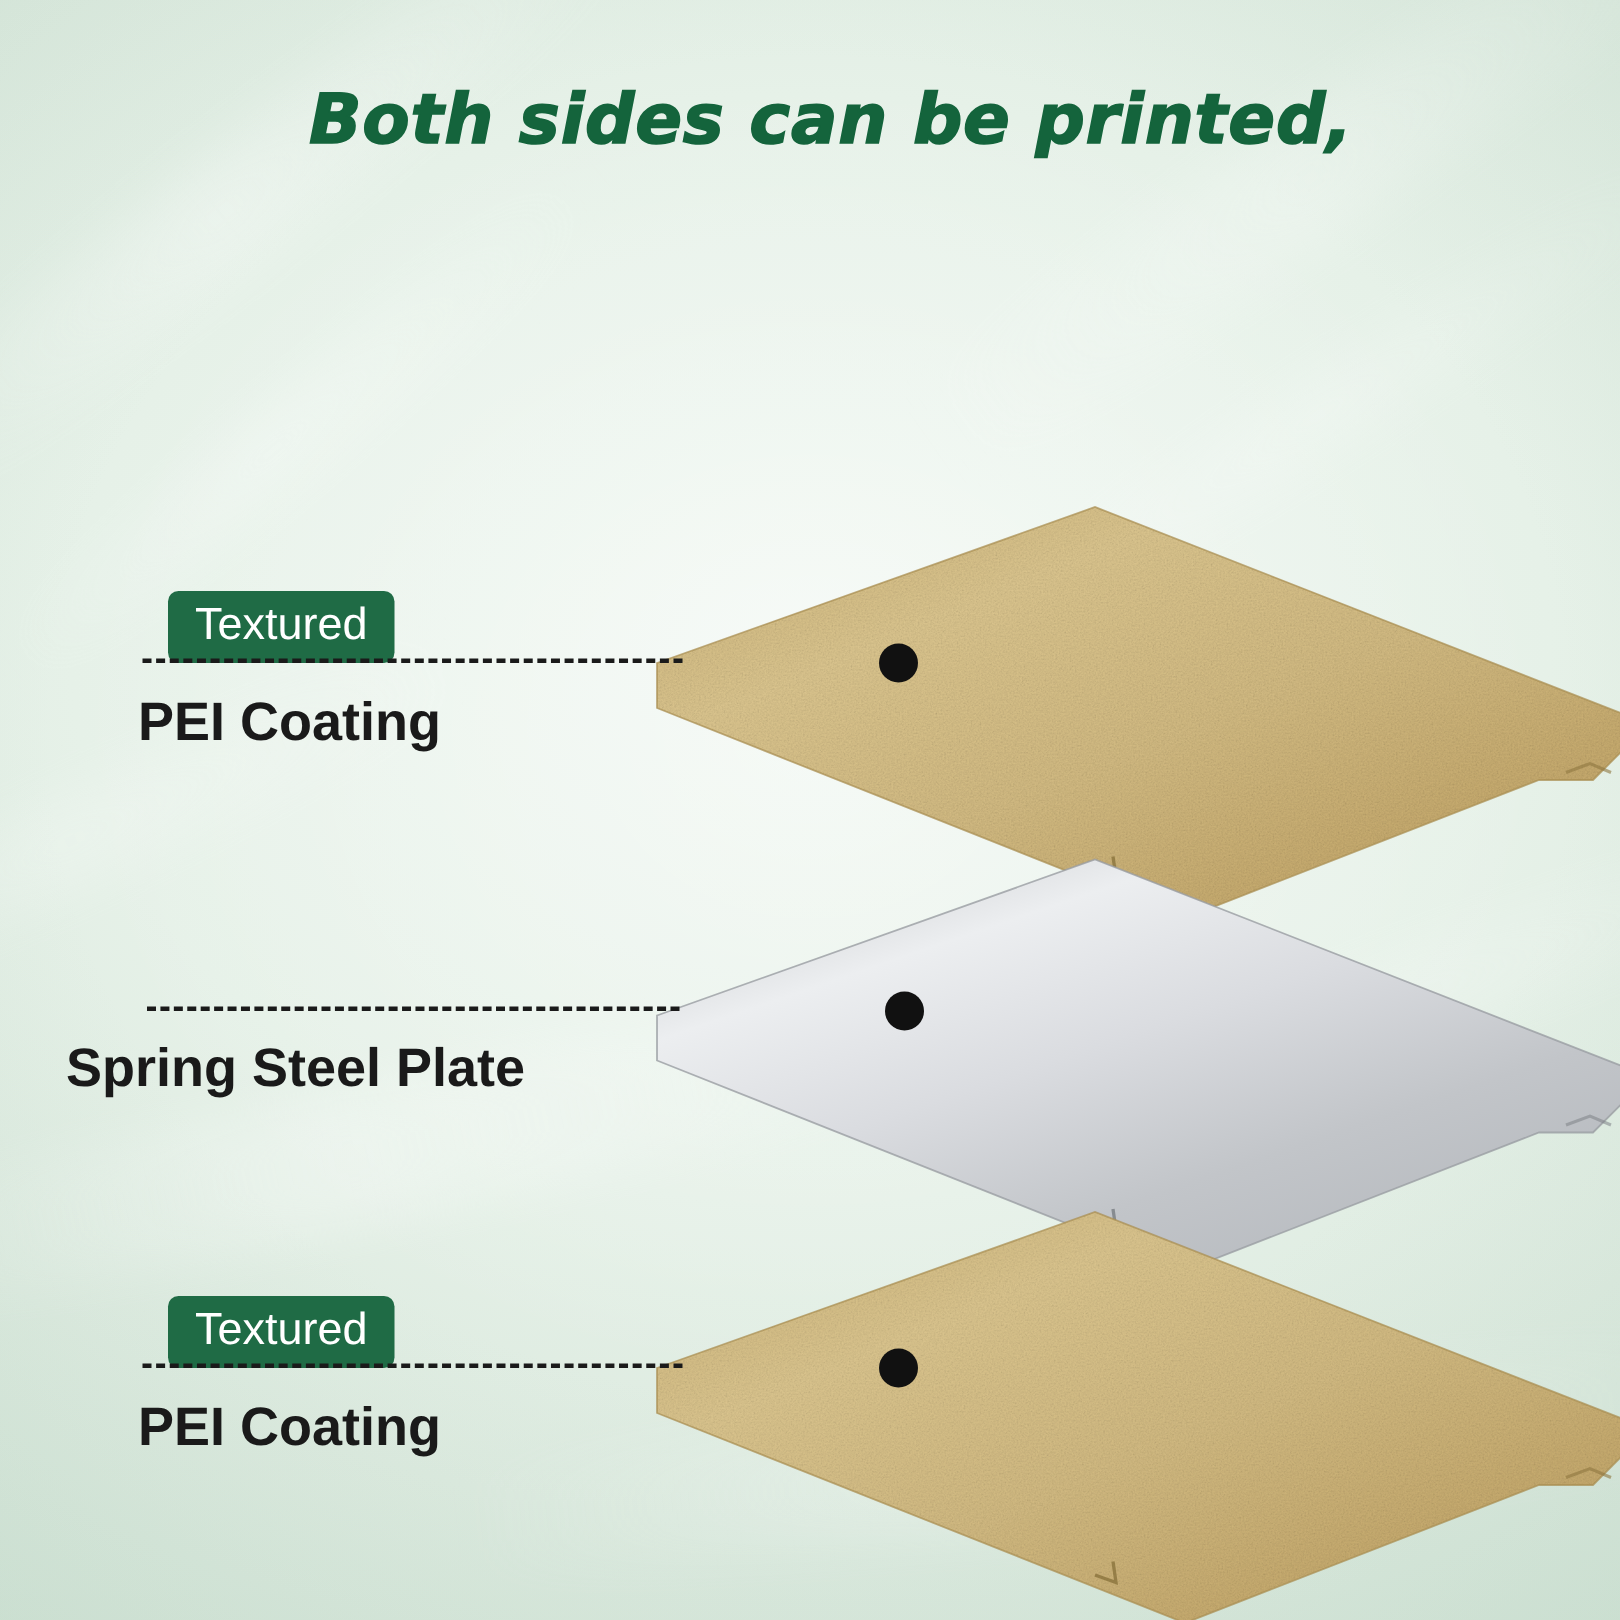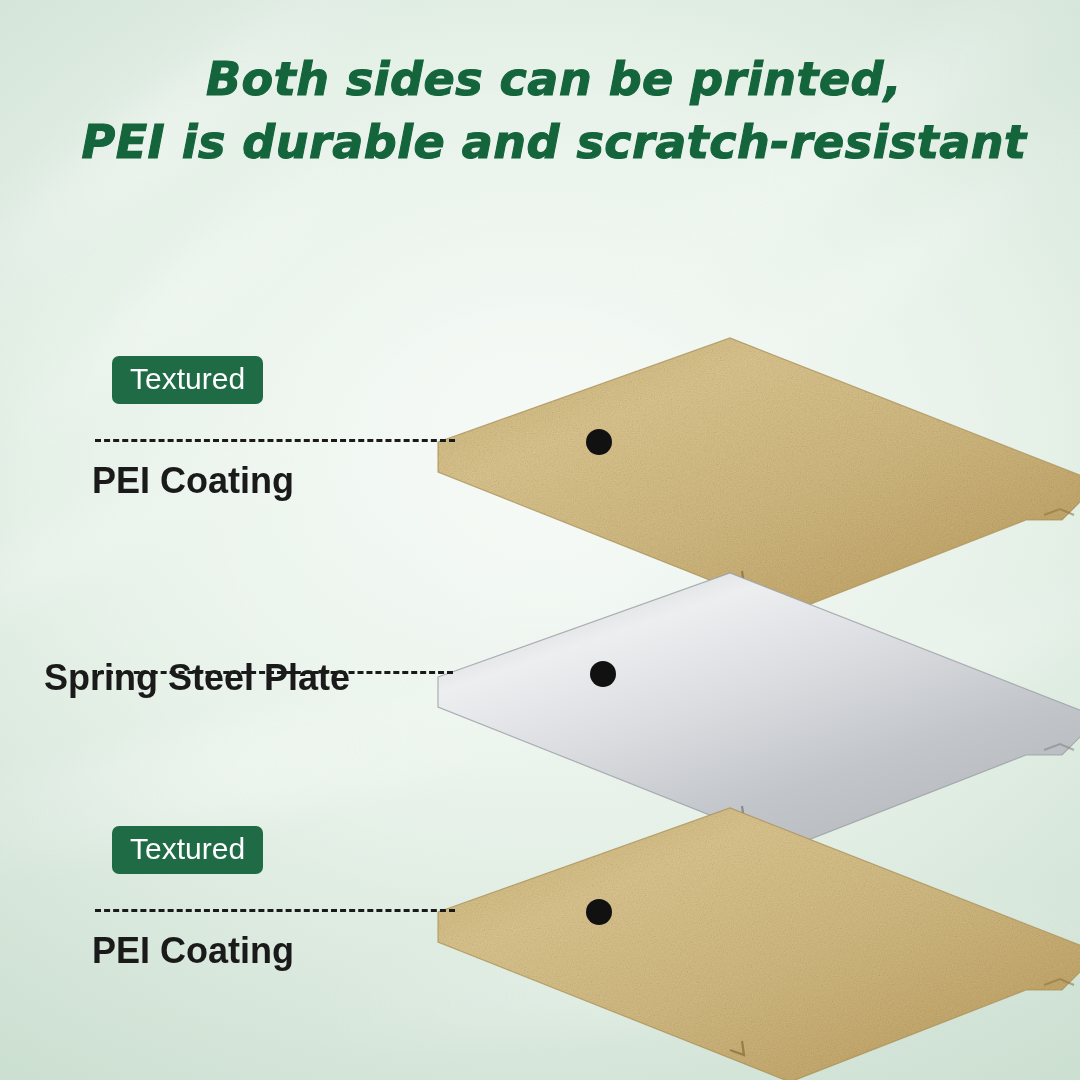--- a/index.html
+++ b/index.html
@@ -76,20 +76,21 @@
   .badge {
     display: inline-block;
     background: #1f6b45;
     color: #ffffff;
     font-size: 30px;
     font-family: "Liberation Sans", sans-serif;
     padding: 8px 18px 10px 18px;
     border-radius: 7px;
     line-height: 1;
     white-space: nowrap;
+    margin-top: 38px;
   }
   .callout-label {
     color: #1a1a1a;
     font-size: 36px;
     font-family: "Liberation Sans", sans-serif;
     white-space: nowrap;
     line-height: 1;
     font-weight: bold;
   }
   .leader {
@@ -115,21 +116,20 @@
   <div class="streak s3"></div>
   <div class="streak s4"></div>
   <div class="streak s5"></div>
   <div class="streak s6"></div>
   <div class="streak s7"></div>
   <div class="streak s8"></div>
   <div class="vig"></div>
 
   <div class="headline">
     <span class="line line1">Both sides can be printed,</span>
-    <span class="line line2">PEI is durable and scratch-resistant</span>
   </div>
 
   <div class="plate" style="left:430px; top:330px;">
     <svg width="660" height="290" viewBox="0 0 660 290">
       <defs>
         <linearGradient id="peiTop" x1="0" y1="0" x2="1" y2="1">
           <stop offset="0%" stop-color="#cdb47a"></stop>
           <stop offset="28%" stop-color="#dcc68f"></stop>
           <stop offset="55%" stop-color="#d3bb82"></stop>
           <stop offset="80%" stop-color="#c7ab6e"></stop>
@@ -207,21 +207,21 @@
     <span class="badge">Textured</span>
   </div>
   <div class="leader" style="left:95px; top:439px; width:360px;"></div>
   <div class="dot" style="left:586px; top:429px;"></div>
   <div class="callout" style="left:92px; top:463px;">
     <span class="callout-label">PEI Coating</span>
   </div>
 
   <div class="leader" style="left:98px; top:671px; width:355px;"></div>
   <div class="dot" style="left:590px; top:661px;"></div>
-  <div class="callout" style="left:44px; top:660px;text-align:center;">
+  <div class="callout" style="left:44px; top:694px;text-align:center;">
     <span class="callout-label">Spring Steel Plate</span>
   </div>
 
   <div class="callout" style="left:112px; top:826px;">
     <span class="badge">Textured</span>
   </div>
   <div class="leader" style="left:95px; top:909px; width:360px;"></div>
   <div class="dot" style="left:586px; top:899px;"></div>
   <div class="callout" style="left:92px; top:933px;">
     <span class="callout-label">PEI Coating</span>

